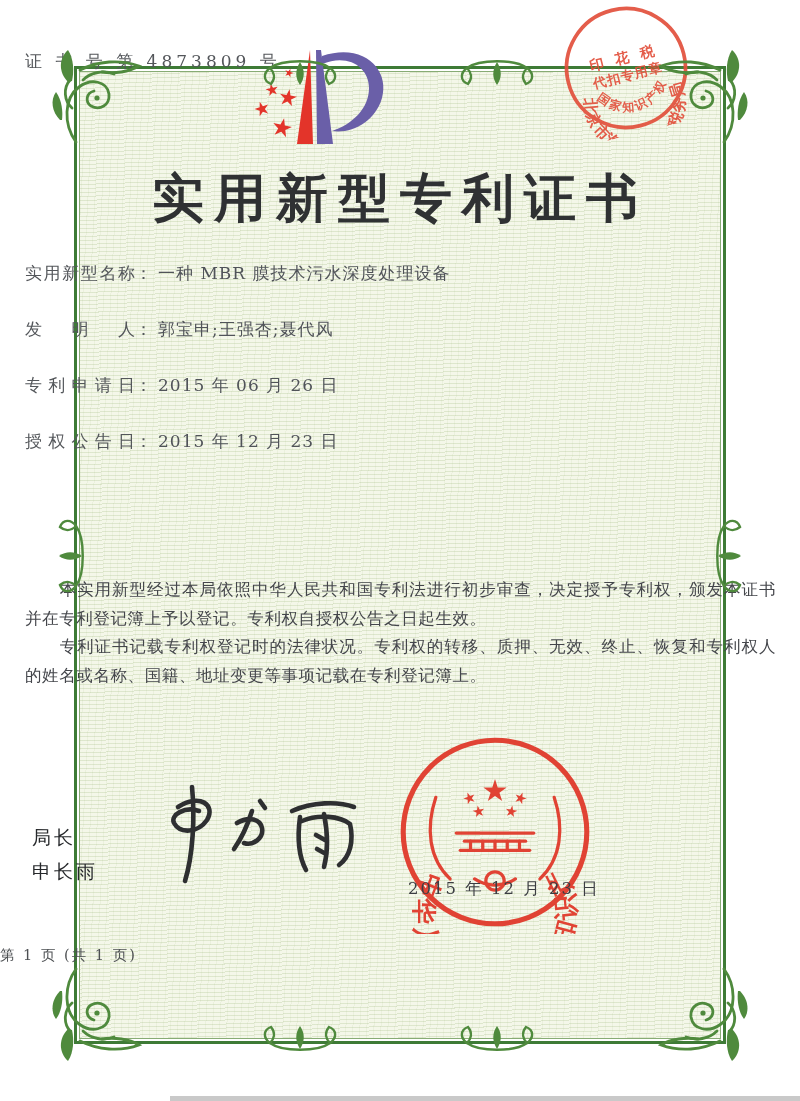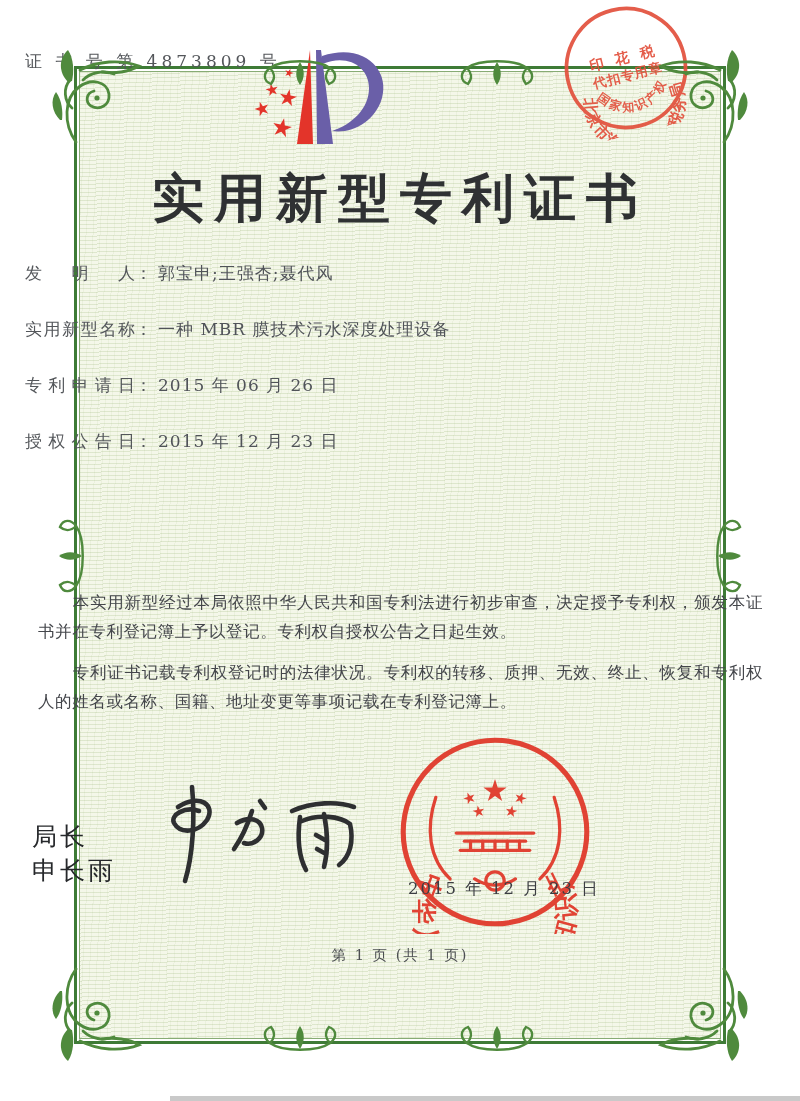--- a/index.html
+++ b/index.html
@@ -39,36 +39,36 @@
   }
 
   .fields{position:absolute;left:25px;right:20px;top:262px;}
   .field-row{margin-bottom:33px;font-size:17px;color:#54575b;line-height:23px;white-space:nowrap;}
   .f-label{display:inline-block;width:110px;text-align:justify;text-align-last:justify;vertical-align:top;}
   .f-colon{display:inline-block;margin-right:6px;}
   .f-value{letter-spacing:1px;color:#505359;}
 
   .body-text{position:absolute;left:25px;right:24px;top:576px;color:#44464b;}
   .body-text p{
-    margin:13px;font-size:16.5px;line-height:28.5px;
+    margin:0;font-size:16.5px;line-height:28.5px;
     text-indent:2.1em;letter-spacing:.6px;text-align:justify;
   }
 
   .signer{position:absolute;left:32px;top:820px;color:#26282b;font-family:"DejaVu Sans","Liberation Sans",sans-serif;}
-  .signer div{font-size:25px;letter-spacing:3px;line-height:34px;}
+  .signer div{font-size:19px;letter-spacing:3px;line-height:34px;}
   .signature{position:absolute;left:140px;top:775px;width:245px;height:125px;}
 
   .seal{position:absolute;left:393px;top:730px;width:204px;height:204px;opacity:.95;}
   .seal-date{
     position:absolute;left:408px;top:878px;width:260px;
     font-size:16.5px;letter-spacing:2px;color:#3b3d42;font-weight:500;
   }
 
   .page-footer{
-    position:absolute;left:0;right:0;top:946px;text-align:center;
+    position:absolute;left:0;right:0;top:946px;
     font-size:14.5px;letter-spacing:2px;color:#4c4f52;
   }
 
   .ornaments{position:absolute;inset:0;z-index:3;pointer-events:none;}
 </style>
 </head>
 <body>
 
 <div class="page">
 
@@ -125,24 +125,24 @@
       <text x="60" y="71" text-anchor="middle" fill="#e2503c" font-size="12" font-weight="bold" letter-spacing="1">代扣专用章</text>
       <text fill="#e2503c" font-size="11" font-weight="bold" letter-spacing="2">
         <textPath href="#taxBottom" startOffset="1">国家知识产权局</textPath>
       </text>
     </svg>
 
     <div class="page-title">实用新型专利证书</div>
 
     <div class="fields">
       <div class="field-row">
+        <span class="f-label">实用新型名称</span><span class="f-colon">：</span><span class="f-value">一种 MBR 膜技术污水深度处理设备</span>
+      </div>
+      <div class="field-row">
         <span class="f-label">发明人</span><span class="f-colon">：</span><span class="f-value">郭宝申;王强杏;聂代风</span>
-      </div>
-      <div class="field-row">
-        <span class="f-label">实用新型名称</span><span class="f-colon">：</span><span class="f-value">一种 MBR 膜技术污水深度处理设备</span>
       </div>
       <div class="field-row">
         <span class="f-label">专利申请日</span><span class="f-colon">：</span><span class="f-value">2015 年 06 月 26 日</span>
       </div>
       <div class="field-row">
         <span class="f-label">授权公告日</span><span class="f-colon">：</span><span class="f-value">2015 年 12 月 23 日</span>
       </div>
     </div>
 
     <div class="body-text">

